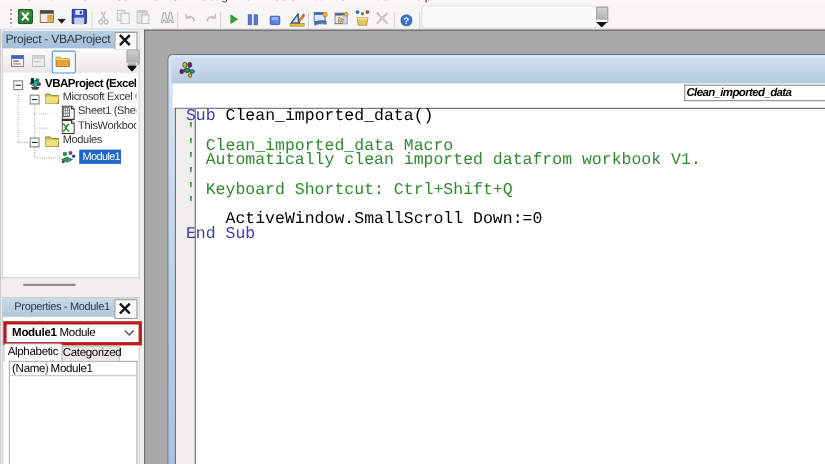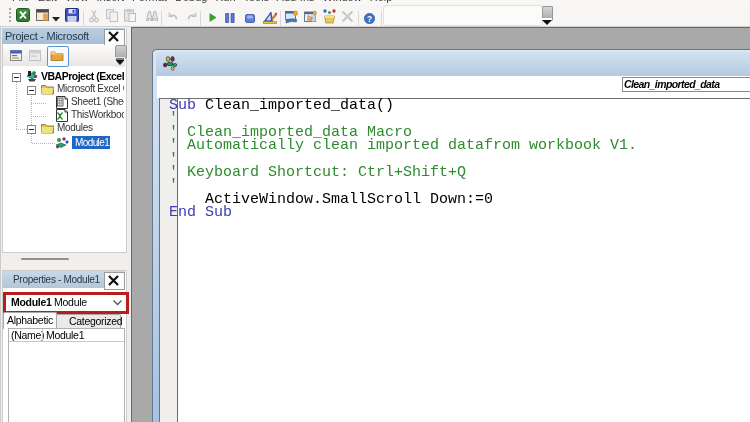--- a/index.html
+++ b/index.html
@@ -143,21 +143,21 @@
       </svg>
   </div>
 
   <div class="abs" style="left:0;top:27px;width:131px;height:395px;background:#f0efed;border-left:1px solid #cdcac7;">
   </div>
 
   <div class="abs" style="left:2px;top:28px;width:123px;height:224px;background:#fff;border:1px solid #cfcdca;border-top:none;">
   </div>
 
   <div class="abs" style="left:2px;top:28px;width:123px;height:16px;background:linear-gradient(#b9cde1,#a6bfd6);"></div>
-  <div class="abs" style="left:5px;top:30px;font-size:11px;letter-spacing:-0.25px;color:#28384a;">Project - Microsoft</div>
+  <div class="abs" style="left:5px;top:30px;font-size:11px;letter-spacing:-0.25px;color:#28384a;">Project - VBAProject</div>
 
   <div class="abs" style="left:104px;top:29px;width:19px;height:15px;background:#fcfcfc;border:1px solid #9a9a9a;">
      <svg width="11" height="11" viewBox="0 0 11 11" style="position:absolute;left:3px;top:1px">
         <path d="M1 1 L10 10 M10 1 L1 10" stroke="#111" stroke-width="2.2"></path>
       </svg>
   </div>
 
   <div class="abs" style="left:3px;top:45px;width:121px;height:21px;background:linear-gradient(#fbfbfa,#e9e7e4);"></div>
   <svg class="abs" style="left:10px;top:50px" width="12" height="11" viewBox="0 0 12 11">
     <rect x="0.5" y="0.5" width="11" height="10" fill="#f0f0f0" stroke="#888"></rect>
@@ -261,21 +261,21 @@
   </div>
 
   <div class="abs" style="left:3px;top:292px;width:120px;height:16px;background:#fff;border:3px solid #b91c1c;">
     <div style="position:absolute;left:5px;top:1px;font-size:10.5px;letter-spacing:-0.3px;"><b>Module1</b> Module</div>
     <svg width="9" height="6" viewBox="0 0 9 6" style="position:absolute;left:107px;top:5px">
         <path d="M0.5 0.5 L4.5 4.5 L8.5 0.5" stroke="#555" fill="none" stroke-width="1.3"></path>
       </svg>
   </div>
 
   <div class="abs" style="left:3px;top:312px;width:52px;height:16px;background:#fff;border:1px solid #aaa;border-bottom:none;border-radius:2px 2px 0 0;font-size:10.5px;letter-spacing:-0.3px;text-align:center;line-height:15px;">Alphabetic</div>
-  <div class="abs" style="left:56px;top:314px;width:51px;height:14px;background:#eceae7;border:1px solid #aaa;border-bottom:none;border-radius:0 2px 0 0;font-size:10.5px;letter-spacing:-0.3px;text-align:center;line-height:13px;padding-left:12px;">Categorized</div>
+  <div class="abs" style="left:56px;top:314px;width:51px;height:14px;background:#eceae7;border:1px solid #aaa;border-bottom:none;border-radius:0 2px 0 0;font-size:10.5px;letter-spacing:-0.3px;text-align:center;line-height:13px;">Categorized</div>
 
   <div class="abs" style="left:8px;top:328px;width:115px;height:94px;background:#fff;border:1px solid #b0b0b0;border-bottom:none;">
     <div style="position:absolute;left:0;top:0;width:100%;height:12px;border-bottom:1px solid #c8c8c8;font-size:10.5px;letter-spacing:-0.3px;">
       <span style="position:absolute;left:2px;top:0px;">(Name)</span>
       <div style="position:absolute;left:33px;top:0;width:1px;height:12px;background:#c8c8c8;"></div>
       <span style="position:absolute;left:37px;top:0px;">Module1</span>
     </div>
   </div>
 
   <div class="abs" style="left:131px;top:27px;width:619px;height:395px;background:#a9a9a9;border-top:1px solid #696969;border-left:1px solid #696969;"></div>

